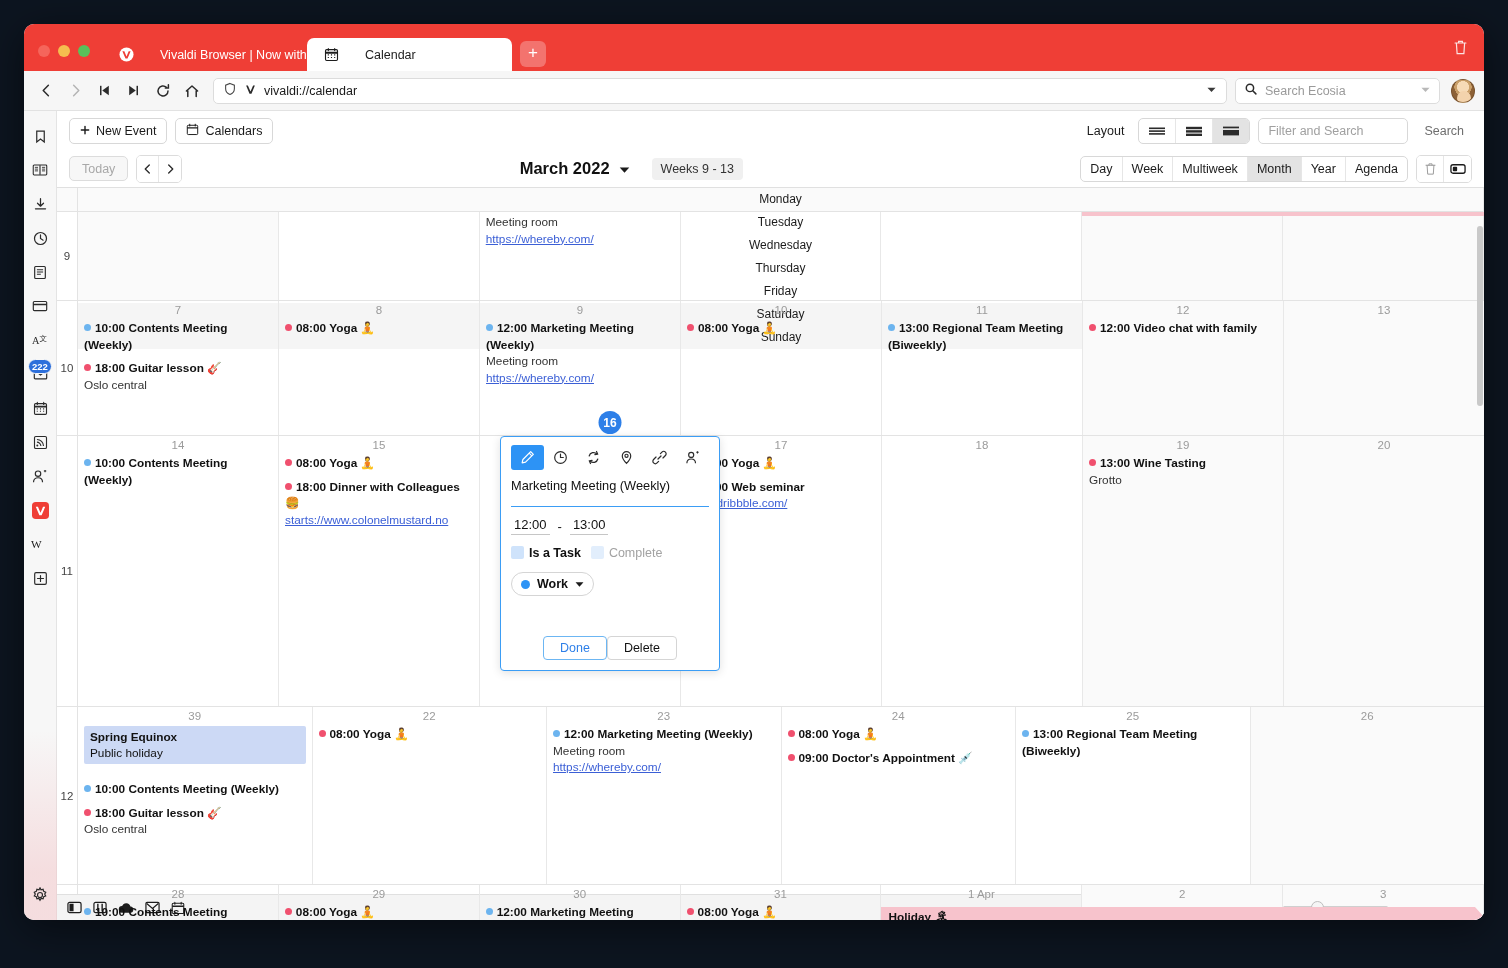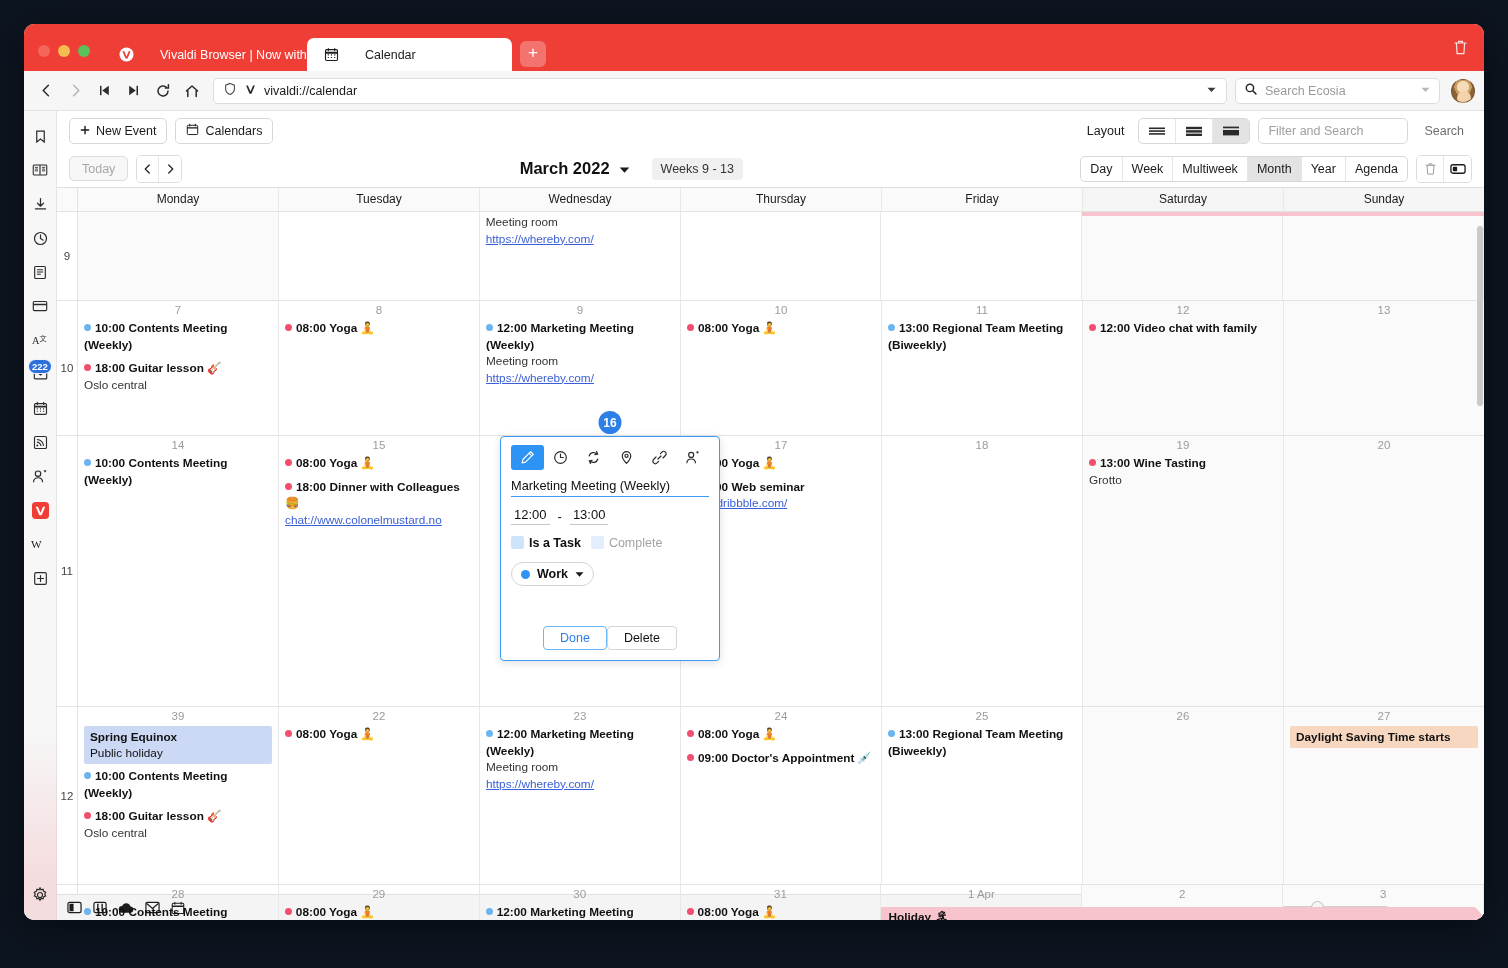--- a/index.html
+++ b/index.html
@@ -130,42 +130,42 @@
   .icon-pair > div { width: 27px; height: 26px; display: flex; align-items: center; justify-content: center; background: #fff; }
   .icon-pair > div:first-child { border-right: 1px solid #e6e6e6; }
 
   
   .grid-wrap { flex: 1; display: flex; min-height: 0; position: relative; }
   .weekcol { width: 21px; flex: 0 0 21px; background: #fff; border-right: 1px solid #e3e3e3; }
   .wk-head { height: 24px; border-bottom: 1px solid #e3e3e3; background: #fafafa; }
   .wk-cell { display: flex; align-items: center; justify-content: center; font-size: 11.5px; color: #444;
     border-bottom: 1px solid #e3e3e3; }
   .daysgrid { flex: 1; display: flex; flex-direction: column; min-width: 0; position: relative; }
-  .dayhead { display: flex; height: 24px; border-bottom: 1px solid #e3e3e3; background: #fafafa; }
+  .dayhead { display: flex; height: 24px; border-bottom: 1px solid #e3e3e3; background: #fafafa; flex-direction: column; }
   .dayhead > div { flex: 1; text-align: center; font-size: 12px; color: #1b1b1b; line-height: 23px;
     border-right: 1px solid #e8e8e8; }
   .dayhead > div:last-child { border-right: 0; }
   .dayhead > div.we { background: #f5f5f5; }
 
   .weekrow { display: flex; border-bottom: 1px solid #e3e3e3; position: relative; min-height: 0; }
   .daycell { flex: 1; border-right: 1px solid #e8e8e8; padding: 0 6px 4px 6px; min-width: 0;
     position: relative; overflow: hidden; }
   .daycell:last-child { border-right: 0; }
   .daycell.we { background: #fafafa; }
   .daynum { text-align: center; font-size: 11.5px; color: #9b9b9b; padding: 3px 0 4px; }
   .ev { font-size: 11.8px; line-height: 16.5px; color: #111; margin-bottom: 7px; word-wrap: break-word; }
   .ev .t { font-weight: bold; }
   .ev .sub { font-weight: normal; color: #333; display: block; }
   .ev a { color: #3b5fd6; text-decoration: underline; display: block; word-break: break-all; }
   .cdot { display: inline-block; width: 7px; height: 7px; border-radius: 50%; margin-right: 4px;
     vertical-align: 1px; }
   .cdot.work { background: #6cb4ef; }
   .cdot.pers { background: #f0506e; }
   .allday { font-size: 11.8px; font-weight: bold; color: #111; padding: 3px 6px; border-radius: 2px;
-    margin: 0 0 4px 0; line-height: 16px; }
+    margin: 0 0 17px 0; line-height: 16px; }
   .allday .sub2 { font-weight: normal; display: block; }
   .allday.blue { background: #ccd9f5; }
   .allday.peach { background: #f7d7bf; }
 
   
   .spanbar { position: absolute; height: 20px; background: #f7c3cc; color: #111;
     font-size: 11.8px; font-weight: bold; line-height: 20px; padding-left: 7px; z-index: 3; }
   .spanbar .arrowcap { position: absolute; right: -9px; top: 0; width: 0; height: 0;
     border-top: 10px solid transparent; border-bottom: 10px solid transparent; border-left: 9px solid #f7c3cc; }
 
@@ -177,21 +177,21 @@
   .editor { position: absolute; z-index: 20; width: 220px; background: #fff;
     border: 1.5px solid #3b9df5; border-radius: 4px; box-shadow: 0 2px 10px rgba(0,0,0,.12);
     padding: 8px 10px 10px; display: flex; flex-direction: column; }
   .ed-badge { position: absolute; left: 50%; top: -26px; transform: translateX(-50%);
     width: 23px; height: 23px; border-radius: 50%; background: #2d7fe8; color: #fff;
     font-size: 12px; font-weight: bold; display: flex; align-items: center; justify-content: center; }
   .ed-tabs { display: flex; gap: 0; margin-bottom: 8px; }
   .ed-tabs > div { width: 33px; height: 25px; display: flex; align-items: center; justify-content: center;
     color: #2b2b2b; border-radius: 3px; }
   .ed-tabs > div.on { background: #2d93f5; color: #fff; }
-  .ed-title { font-size: 12.8px; color: #111; border-bottom: 1.5px solid #3b9df5; padding-bottom: 3px; }
+  .ed-title { font-size: 12.8px; color: #111; border-bottom: 1.5px solid #3b9df5; padding-bottom: 13px; }
   .ed-times { display: flex; align-items: center; gap: 8px; margin-top: 10px; font-size: 13px; color: #111; }
   .ed-times .tm { border-bottom: 1px solid #c6c6c6; padding: 0 3px 2px; }
   .ed-checks { display: flex; align-items: center; gap: 10px; margin-top: 11px; font-size: 12.5px; }
   .chk { width: 13px; height: 13px; border-radius: 2px; background: #cfe3fb; display: inline-block;
     vertical-align: -2px; margin-right: 5px; }
   .chk.pale { background: #e2eefc; }
   .lbl-on { color: #111; font-weight: bold; }
   .lbl-off { color: #a2a2a2; }
   .ed-cal { margin-top: 12px; display: inline-flex; align-items: center; gap: 7px;
     border: 1px solid #d5d5d5; border-radius: 12px; padding: 4px 9px; font-size: 12.5px;
@@ -610,21 +610,21 @@
                 </div>
               </div>
               <div class="weekrow" style="height: 271px;">
                 <div class="daycell">
                   <div class="daynum">14</div>
                   <div class="ev"><span class="cdot work"></span><span class="t">10:00 Contents Meeting (Weekly)</span></div>
                 </div>
                 <div class="daycell">
                   <div class="daynum">15</div>
                   <div class="ev"><span class="cdot pers"></span><span class="t">08:00 Yoga 🧘</span></div>
-                  <div class="ev"><span class="cdot pers"></span><span class="t">18:00 Dinner with Colleagues 🍔</span><a href="#">chat://www.colonelmustard.no</a></div>
+                  <div class="ev"><span class="cdot pers"></span><span class="t">18:00 Dinner with Colleagues 🍔</span><a href="#">starts://www.colonelmustard.no</a></div>
                 </div>
                 <div class="daycell">
                   <div class="daynum">16</div>
                 </div>
                 <div class="daycell">
                   <div class="daynum">17</div>
                   <div class="ev"><span class="cdot pers"></span><span class="t">08:00 Yoga 🧘</span></div>
                   <div class="ev"><span class="cdot pers"></span><span class="t">20:00 Web seminar</span><a href="#">http://dribbble.com/</a></div>
                 </div>
                 <div class="daycell">
@@ -657,24 +657,20 @@
                   <div class="daynum">24</div>
                   <div class="ev"><span class="cdot pers"></span><span class="t">08:00 Yoga 🧘</span></div>
                   <div class="ev"><span class="cdot pers"></span><span class="t">09:00 Doctor's Appointment 💉</span></div>
                 </div>
                 <div class="daycell">
                   <div class="daynum">25</div>
                   <div class="ev"><span class="cdot work"></span><span class="t">13:00 Regional Team Meeting (Biweekly)</span></div>
                 </div>
                 <div class="daycell we">
                   <div class="daynum">26</div>
-                </div>
-                <div class="daycell we">
-                  <div class="daynum">27</div>
-                  <div class="allday peach">Daylight Saving Time starts</div>
                 </div>
               </div>
               <div class="weekrow" style="height: 42px;">
                 <div class="daycell">
                   <div class="daynum">28</div>
                   <div class="ev"><span class="cdot work"></span><span class="t">10:00 Contents Meeting (Weekly)</span></div>
                 </div>
                 <div class="daycell">
                   <div class="daynum">29</div>
                   <div class="ev"><span class="cdot pers"></span><span class="t">08:00 Yoga 🧘</span></div>

